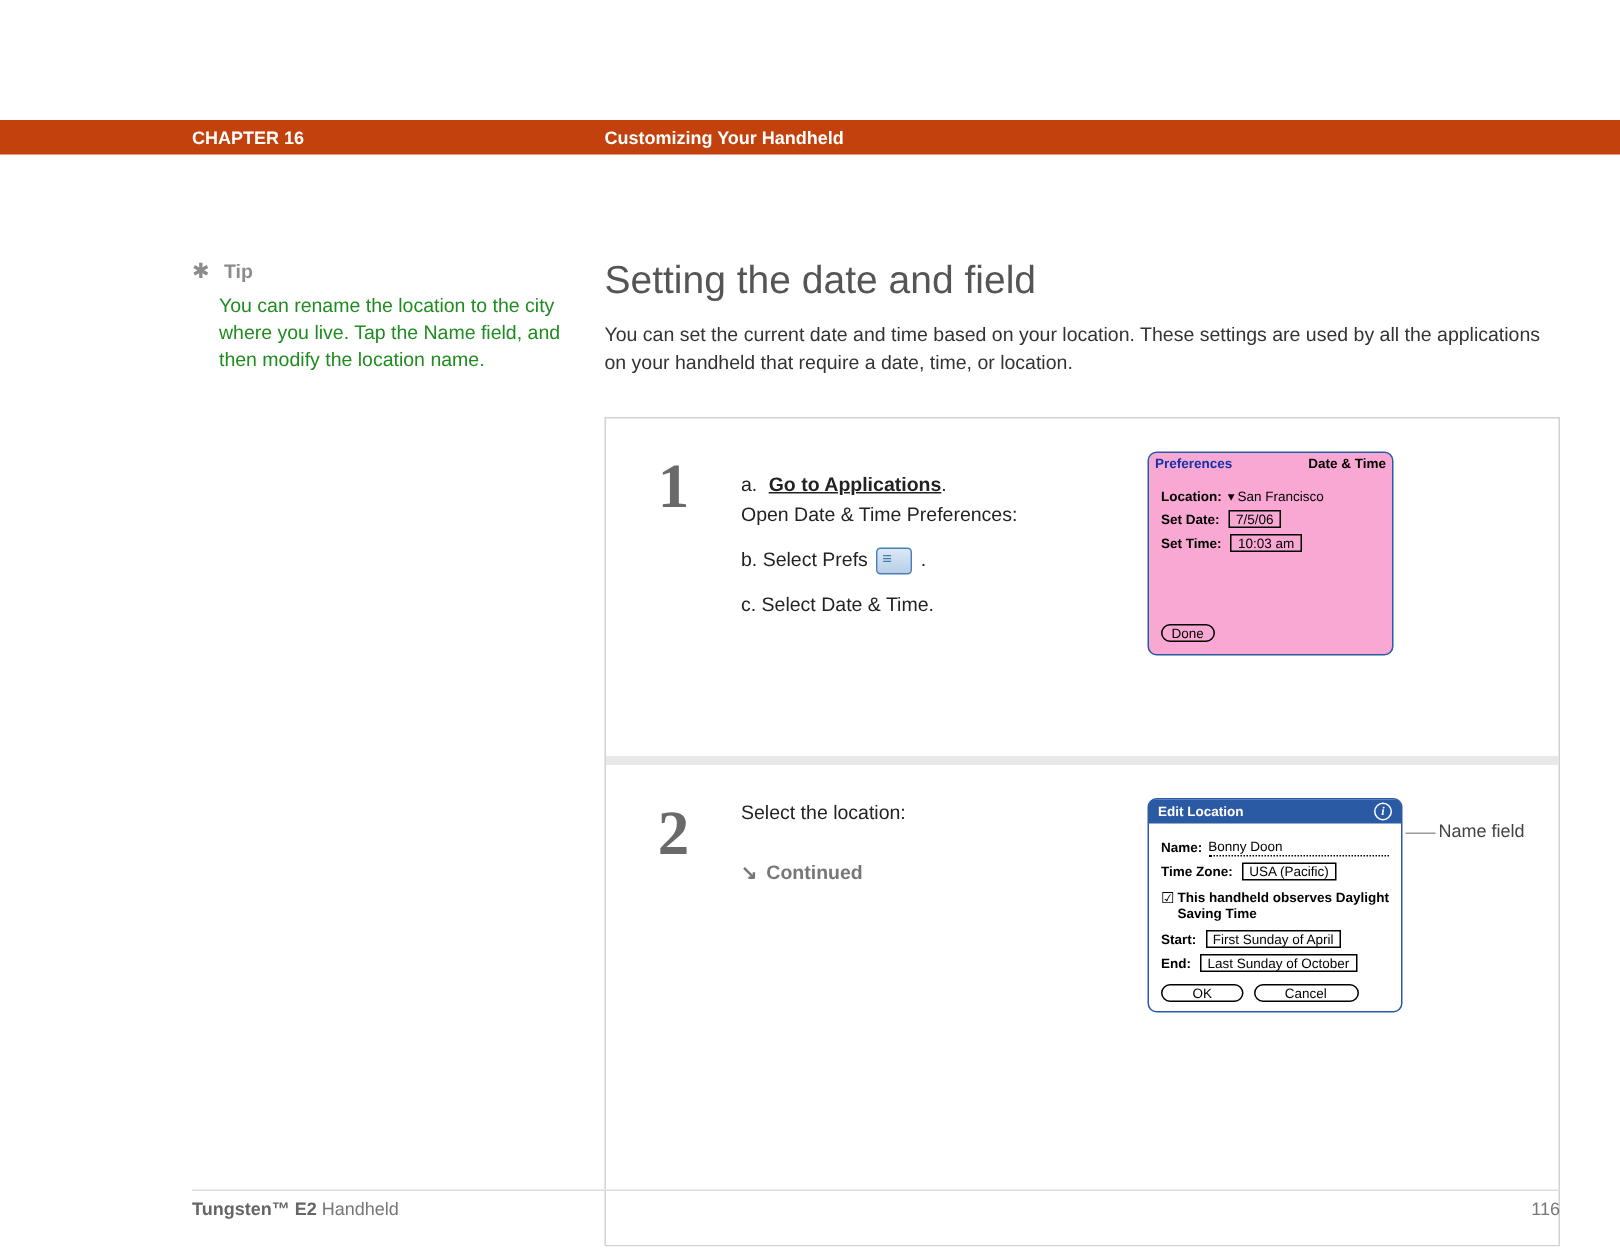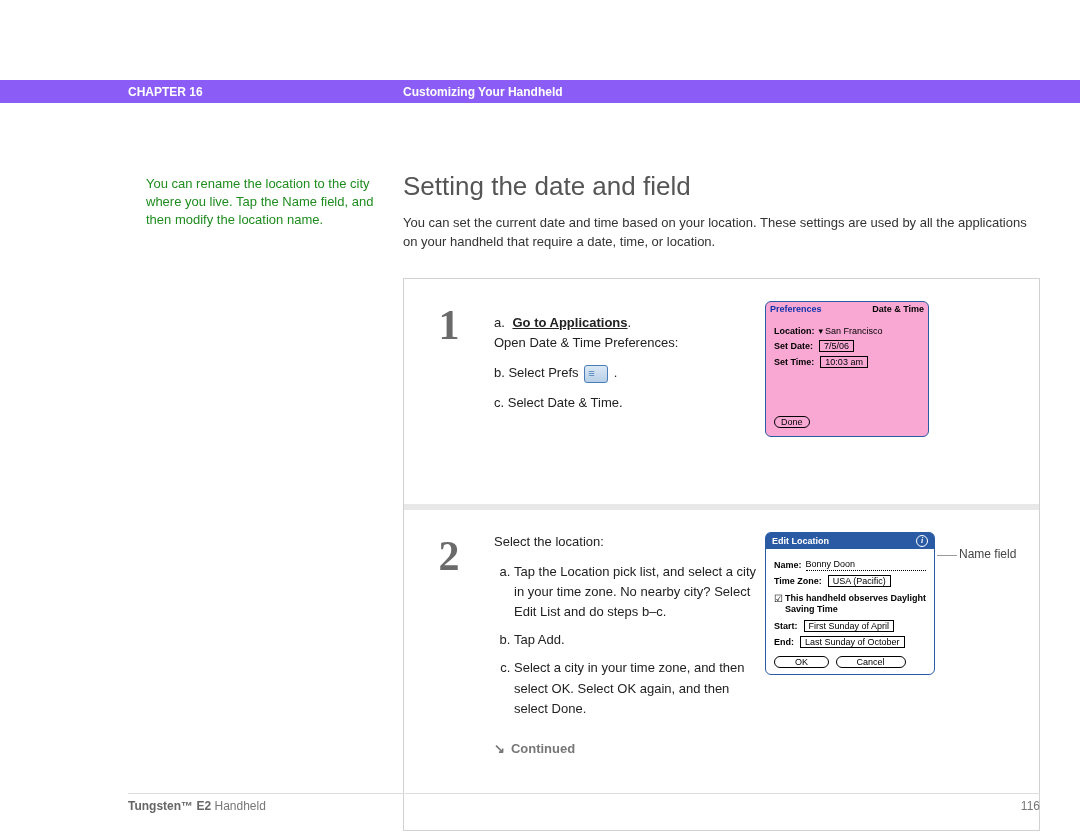--- a/index.html
+++ b/index.html
@@ -8,21 +8,21 @@
     font-family: Arial, Helvetica, sans-serif;
     background: #fff;
     width: 1080px;
   }
   .page {
     width: 1080px;
     padding-top: 80px;
     position: relative;
   }
   .header-bar {
-    background: #8b5cf6;
+    background: #c2410c;
     color: #fff;
     height: 23px;
     display: flex;
     align-items: center;
     font-size: 12px;
     font-weight: bold;
     padding-left: 128px;
   }
   .header-bar .chapter { width: 275px; }
   .content {
@@ -242,20 +242,24 @@
 
 <div class="page">
 
   <div class="header-bar">
     <span class="chapter">CHAPTER 16</span>
     <span>Customizing Your Handheld</span>
   </div>
 
   <div class="content">
     <div class="sidebar">
+      <div>
+        <span class="tip-star">✱</span>
+        <span class="tip-label">Tip</span>
+      </div>
       <div class="tip-body">You can rename the location to the city where you live. Tap the Name field, and then modify the location name.</div>
     </div>
 
     <div class="main">
       <h1>Setting the date and field</h1>
       <div class="intro">You can set the current date and time based on your location. These settings are used by all the applications on your handheld that require a date, time, or location.</div>
 
       <div class="steps-box">
 
         <div class="step">
@@ -296,25 +300,20 @@
                 <div class="palm-done">Done</div>
               </div>
             </div>
           </div>
         </div>
 
         <div class="step" style="min-height:280px;">
           <div class="step-num-col">2</div>
           <div class="step-text">
             <div>Select the location:</div>
-            <ol>
-              <li>Tap the Location pick list, and select a city in your time zone. No nearby city? Select Edit List and do steps b–c.</li>
-              <li>Tap Add.</li>
-              <li>Select a city in your time zone, and then select OK. Select OK again, and then select Done.</li>
-            </ol>
             <div class="continued">
               <span class="cont-arrow">↘</span><span>Continued</span>
             </div>
           </div>
 
           <div class="step-image">
             <div class="palm2">
               <div class="palm2-title">
                 <span>Edit Location</span>
                 <span class="info-icon">i</span>

